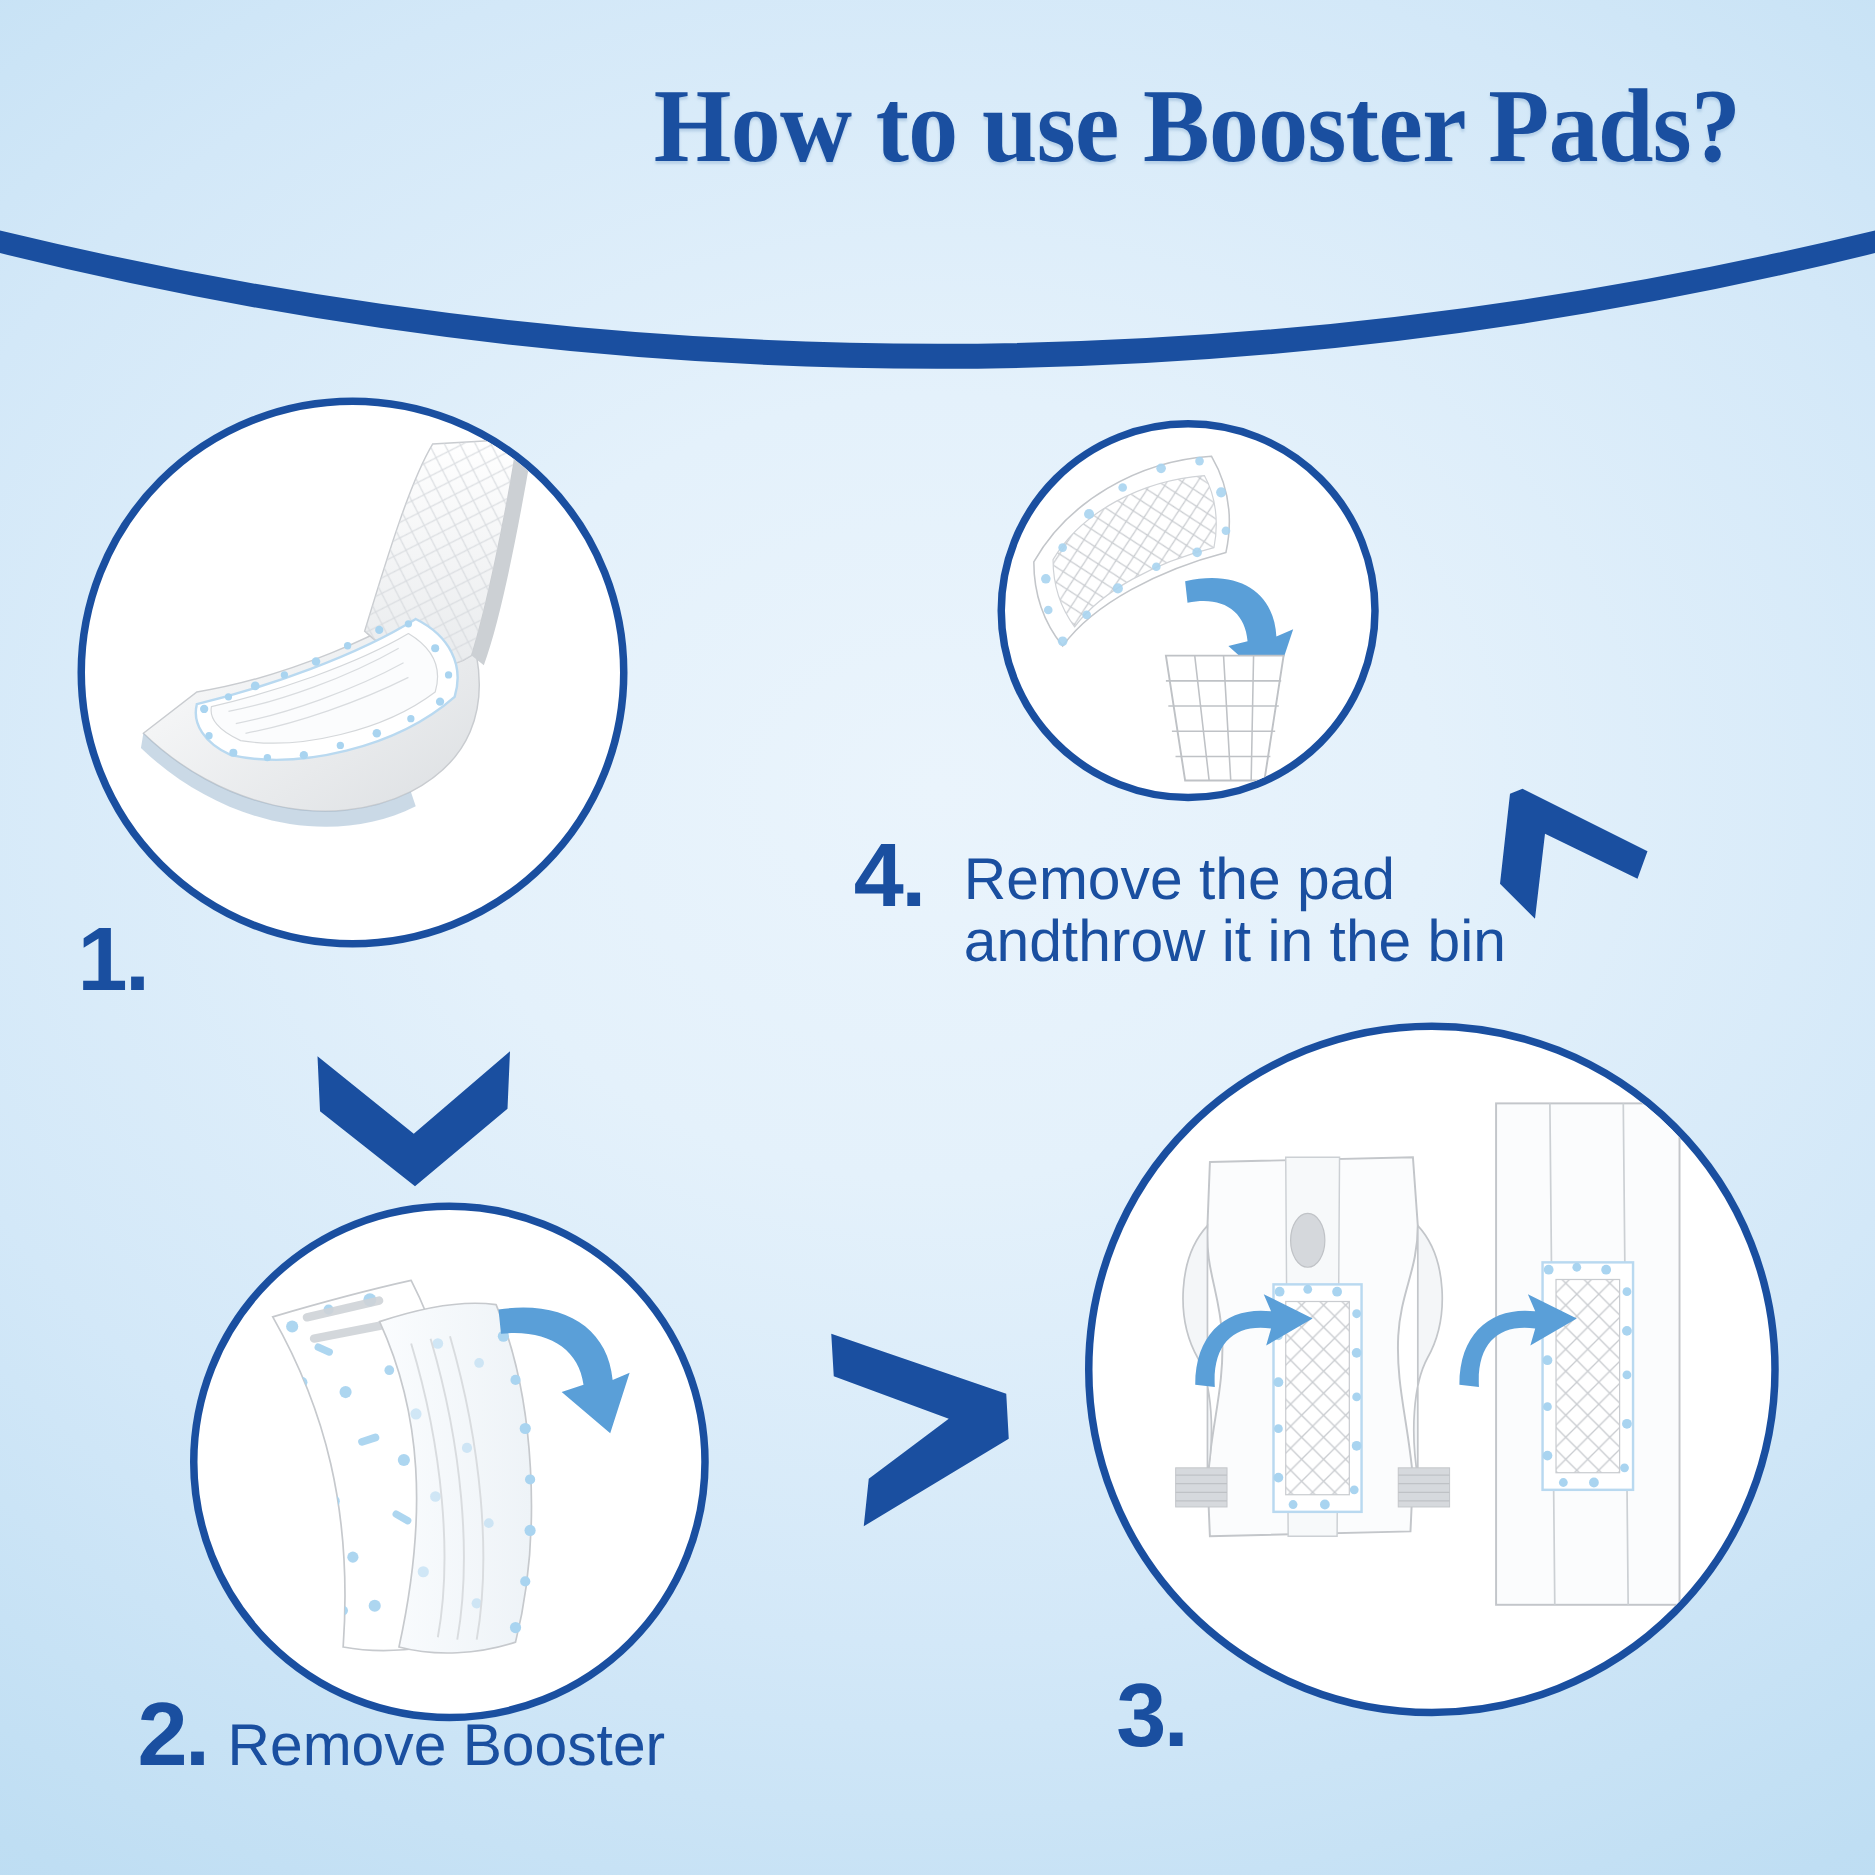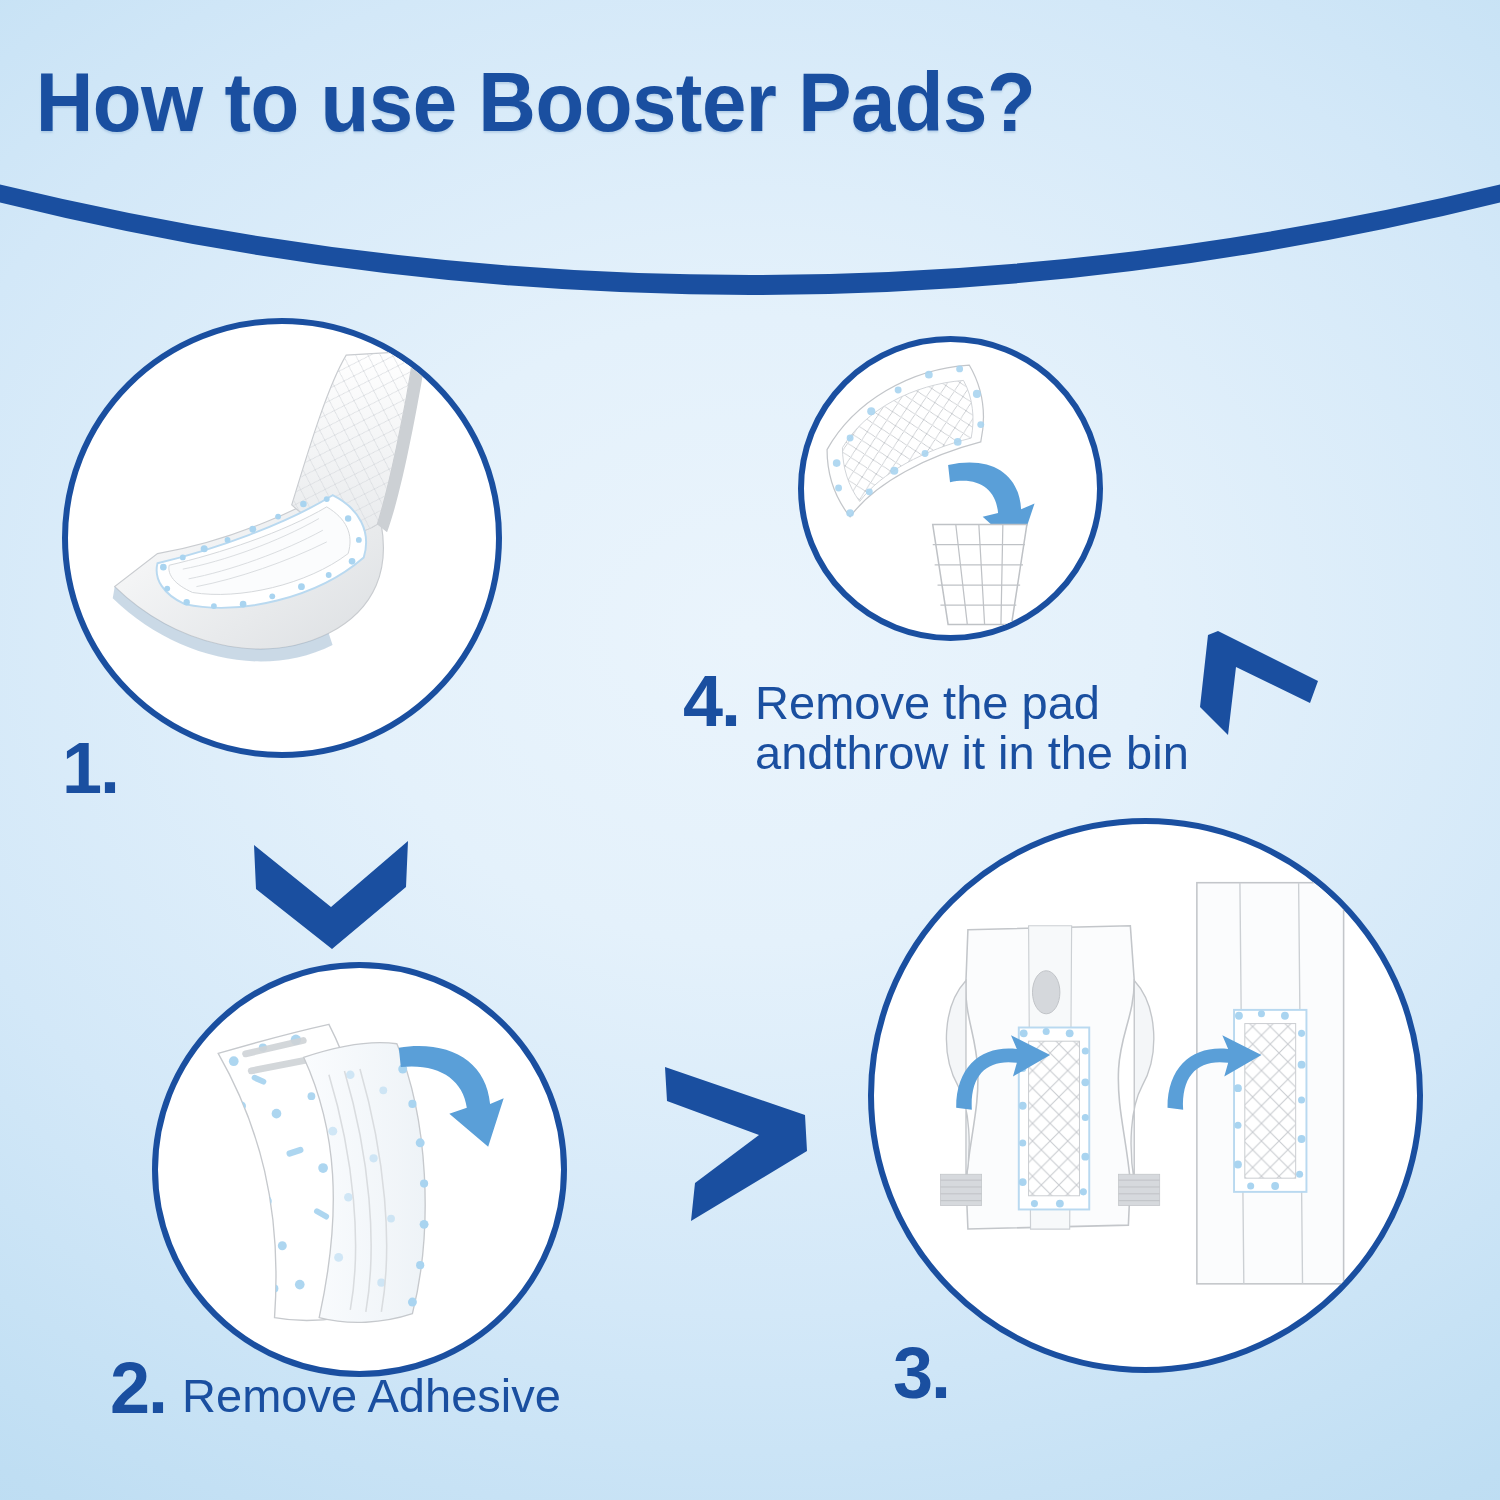--- a/index.html
+++ b/index.html
@@ -15,21 +15,22 @@
     width:1500px; height:1500px;
     background:
       radial-gradient(ellipse 120% 95% at 50% 42%,
         #eaf4fc 0%, #e4f1fb 22%, #d3e8f8 48%, #bfdef3 72%, #b2d7ef 100%);
     overflow:hidden;
   }
 
   
   .title-wrap {
     position:absolute; top:58px; left:0; width:1428px;
-    text-align:left;
+    text-align:right;
+    font-family:Liberation Serif, serif;
   }
   .title {
     font-size:84px;
     font-weight:bold;
     color:#1a4fa0;
     letter-spacing:-0.5px;
     line-height:1.05;
     transform:scaleX(0.95);
     white-space:nowrap;
     text-shadow:0 2px 2px rgba(120,160,200,.35);
@@ -74,21 +75,21 @@
     padding-top:16px;
     font-weight:normal;
     white-space:pre-line;
   }
 
   #cap-1 { left:62px;  top:735px; }
   #cap-2 { left:110px; top:1355px; }
   #cap-3 { left:893px; top:1340px; }
   #cap-4 { left:683px; top:668px; }
 
-  #cap-4 .step-text, #cap-3 .step-text { padding-top:10px; }
+  #cap-4 .step-text, #cap-3 .step-text { padding-top:10px;margin-left:16px; }
 
   
   .chev { position:absolute; }
   #chev-down  { left:246px;  top:835px;  width:170px; height:120px; }
   #chev-right { left:655px;  top:1055px; width:160px; height:175px; }
   #chev-up    { left:1178px; top:615px;  width:150px; height:130px; }
 
   .chev svg { display:block; width:100%; height:100%; }
 </style>
 </head>
@@ -373,21 +374,21 @@
       </g>
     </svg>
   </div>
 
   <div class="caption" id="cap-1">
     <span class="step-num">1.</span>
   </div>
 
   <div class="caption" id="cap-2">
     <span class="step-num">2.</span>
-    <span class="step-text">Remove Adhesive</span>
+    <span class="step-text">Remove Booster</span>
   </div>
 
   <div class="caption" id="cap-3">
     <span class="step-num">3.</span>
   </div>
 
   <div class="caption" id="cap-4">
     <span class="step-num">4.</span>
     <span class="step-text">Remove the pad
 andthrow it in the bin</span>

